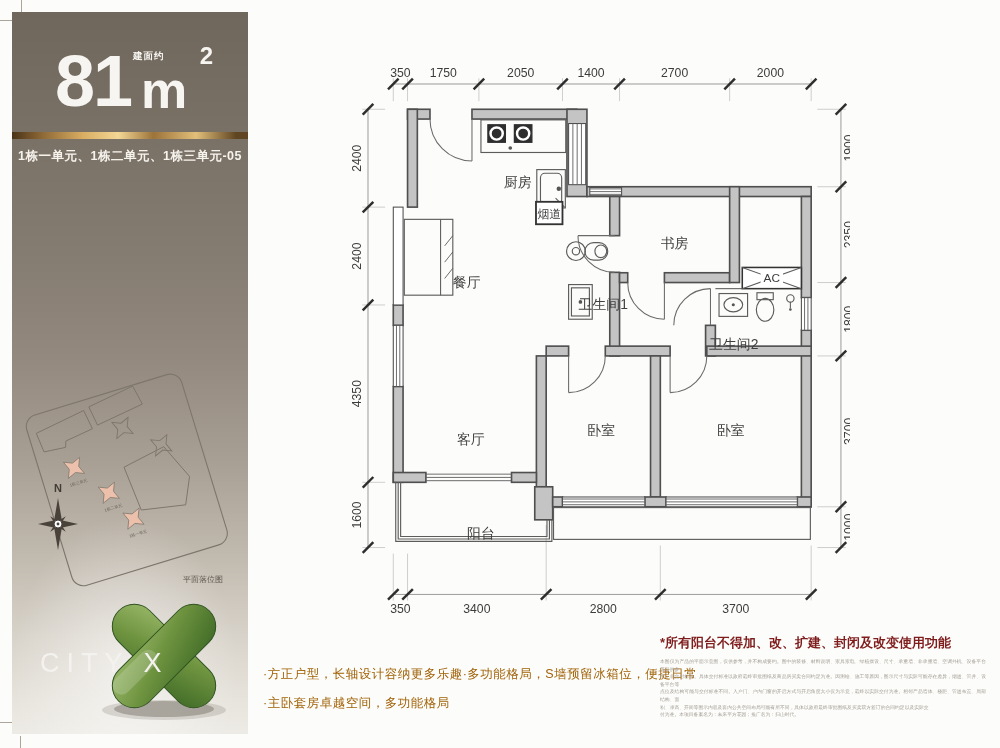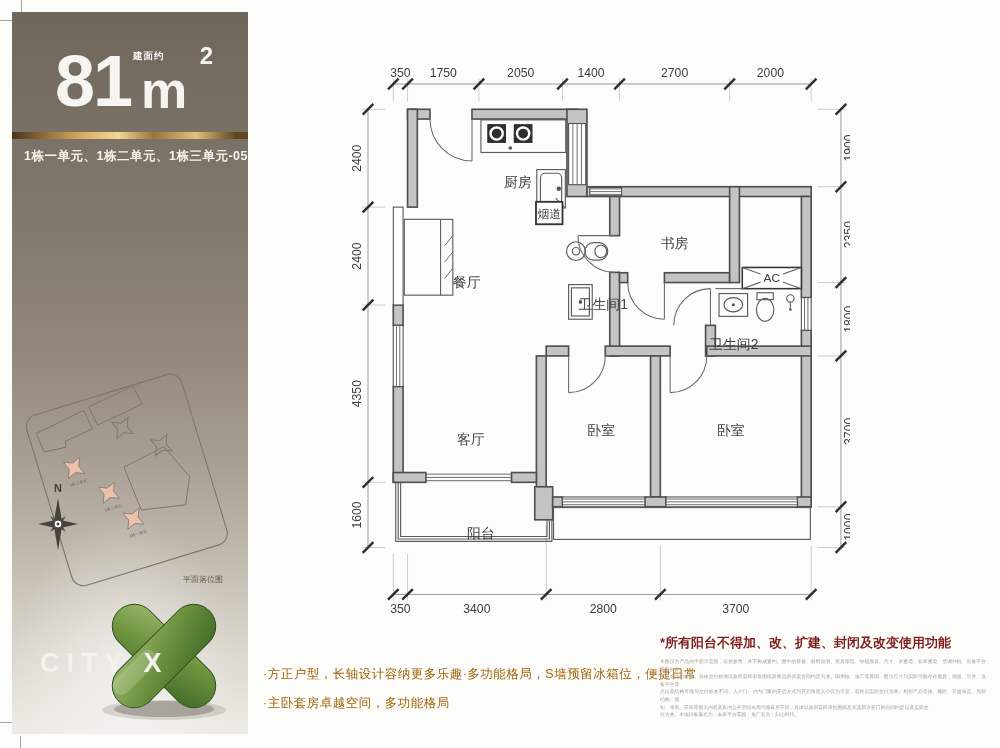--- a/index.html
+++ b/index.html
@@ -16,24 +16,24 @@
   .panel .glow{position:absolute;left:0;right:0;bottom:0;height:230px;
     background:radial-gradient(ellipse at 48% 72%,rgba(255,255,255,.55),rgba(255,255,255,0) 65%);}
   .area{position:relative;width:150px;margin:34px auto 0;height:74px;color:#f7f5f1}
   .n98{position:absolute;left:0;top:0;font-size:72px;font-weight:700;line-height:70px;letter-spacing:-2px}
   .munit{position:absolute;left:86px;top:18px;font-size:52px;font-weight:700;line-height:52px}
   .jmy{position:absolute;left:78px;top:4px;font-size:9.5px;letter-spacing:1px;font-weight:700}
   .sup2{position:absolute;right:-8px;top:-4px;font-size:24px;font-weight:700}
   .goldbar{margin-top:12px;height:7px;width:100%;
     background:linear-gradient(90deg,#4a3318 0%,#8a6534 12%,#d9ad62 30%,#f3d795 45%,
       #9c733a 60%,#e2bf7a 78%,#5f4522 95%);}
-  .units{margin-top:9px;text-align:right;font-size:12.5px;font-weight:700;
+  .units{margin-top:9px;text-align:center;font-size:12.5px;font-weight:700;
     color:#f6f3ed;letter-spacing:.5px}
   .siteplan{position:absolute;left:8px;top:358px}
-  .citytext{position:absolute;left:28px;top:636px;font-size:27px;font-weight:700;
+  .citytext{position:absolute;left:28px;top:636px;font-size:27px;font-weight:400;
     letter-spacing:7px;color:#f4f2ee;z-index:3}
   .logox{position:absolute;left:70px;top:582px;z-index:2}
 
   
   .plan{position:absolute;left:330px;top:42px;z-index:1}
   .plan .w{fill:#c4c4c4;stroke:#4f4f4f;stroke-width:40}
   .plan .tn{fill:none;stroke:#5c5c5c;stroke-width:28}
   .plan .tnl{stroke:#5c5c5c;stroke-width:26}
   .plan .wf{fill:#fff;stroke:#4f4f4f;stroke-width:26}
   .plan .win{stroke:#5c5c5c;stroke-width:22}

